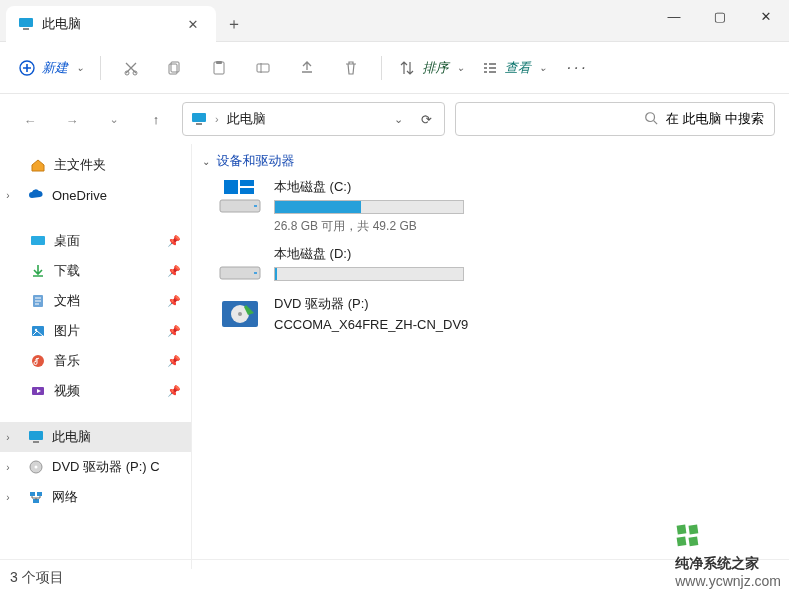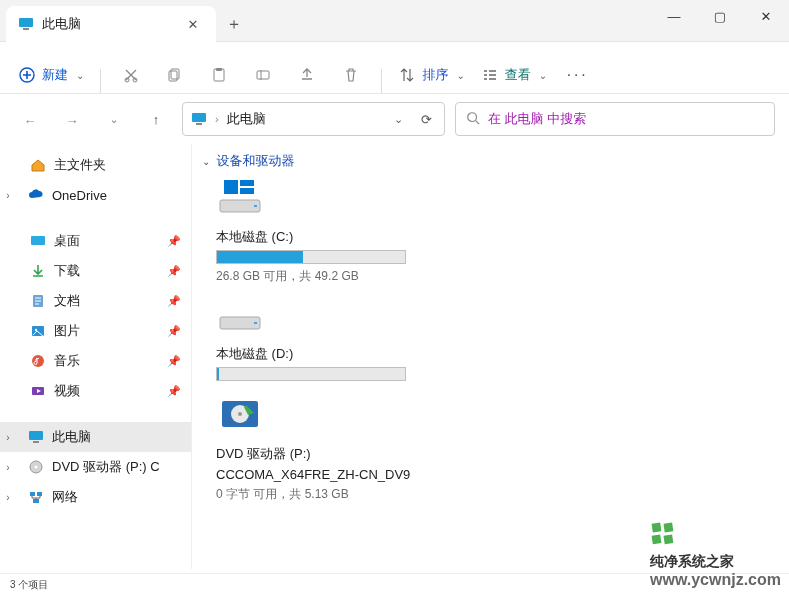--- a/index.html
+++ b/index.html
@@ -8,66 +8,66 @@
 
 .titlebar { display: flex; align-items: flex-start; height: 42px; background: #f3f3f3; border-bottom: 1px solid #e5e5e5; }
 .tab { display: flex; align-items: center; gap: 8px; background: #fff; border-radius: 8px 8px 0 0; padding: 8px 10px 8px 12px; margin-left: 6px; margin-top: 6px; min-width: 210px; height: 36px; }
 .tab .icon { width: 16px; height: 16px; display:flex; align-items:center; justify-content:center; }
 .tab .close { margin-left: auto; width: 26px; height: 26px; display:flex; align-items:center; justify-content:center; border-radius:4px; color:#555; }
 .newtab { width: 36px; height: 36px; margin-top:6px; display:flex; align-items:center; justify-content:center; color:#555; font-size:16px; }
 .winctrl { margin-left:auto; display:flex; }
 .winctrl div { width: 46px; height: 32px; display:flex; align-items:center; justify-content:center; color:#333; }
 
 
-.toolbar { display:flex; align-items:flex-end; height: 52px; padding: 0 12px; gap: 4px; border-bottom: 1px solid #e8e8e8; }
+.toolbar { display:flex; align-items:center; height: 52px; padding: 0 12px; gap: 4px; border-bottom: 1px solid #e8e8e8; font-style: italic; }
 .tbtn { display:flex; align-items:center; justify-content:center; min-width:40px; height:36px; border-radius:4px; color:#0a57d0; padding:0 6px; gap:6px; }
 .tbtn.dim { color:#777; }
 .tbtn svg { width:18px; height:18px; }
 .tsep { width:1px; height: 24px; background:#ddd; margin: 0 6px; }
 .chev-sm { font-size:10px; color:#666; margin-left:2px; }
 
 
 .navrow { display:flex; align-items:center; height: 50px; padding: 0 14px; gap: 10px; }
 .navbtn { width:32px; height:32px; display:flex; align-items:center; justify-content:center; color:#888; }
 .navbtn.active { color:#333; }
 .addr { flex:1; display:flex; align-items:center; height:34px; border:1px solid #ccc; border-radius:4px; padding:0 8px; gap:8px; }
 .addr .dd { margin-left:auto; color:#666; font-size:11px; padding:0 6px; }
 .addr .refresh { color:#555; padding:0 4px; }
-.search { width:320px; height:34px; border:1px solid #ccc; border-radius:4px; display:flex; align-items:center; padding:0 10px; gap:8px; color:#a21caf; }
+.search { width:320px; height:34px; border:1px solid #ccc; border-radius:4px; display:flex; align-items:center; padding:0 10px; gap:8px; color:#000000;justify-content:flex-end; }
 
 
 .body { display:flex; height: calc(595px - 42px - 52px - 50px - 26px); }
 .sidebar { width:192px; border-right:1px solid #eee; padding-top:6px; overflow:hidden; }
 .sbitem { display:flex; align-items:center; height:30px; padding:0 10px 0 14px; gap:8px; position:relative; }
 .sbitem.indent { padding-left:30px; }
 .sbitem .pin { margin-left:auto; color:#999; font-size:11px; }
 .sbitem.sel { background:#eaeaea; }
 .sbitem .exp { position:absolute; left:2px; font-size:10px; color:#666; width:12px; text-align:center; }
 .sbspace { height:16px; }
 .ico { width:16px; height:16px; display:inline-flex; align-items:center; justify-content:center; }
 
 
 .content { flex:1; padding: 4px 8px; }
 .group-hdr { display:flex; align-items:center; gap:6px; color:#1a4db3; padding:4px 0 8px 2px; }
 .group-hdr .caret { font-size:10px; color:#555; }
 .drives { display:flex; flex-wrap:wrap; gap: 10px 20px; padding-left:16px; }
-.drive { display:flex; gap:10px; width:280px;flex-direction:column; }
+.drive { display:flex; gap:10px; width:280px; }
 .drive .dico { width:48px; height:40px; display:flex; align-items:flex-start; justify-content:center; }
 .drive .dinfo { flex:1; }
 .drive .dname { color:#222; margin-bottom:4px; }
 .drive .dbar { width:190px; height:14px; border:1px solid #bfbfbf; background:#e8e8e8; position:relative; margin-bottom:4px; }
 .drive .dbar .fill { position:absolute; top:0; left:0; bottom:0; background:#26a0da; }
 .drive .dmeta { color:#6b6b6b; font-size:12px; }
 
 
-.status { position:absolute; bottom:0; left:0; right:0; height:22px; border-top:1px solid #eee; display:flex; align-items:center; padding:0 10px; font-size:10px; color:#444; }
+.status { position:absolute; bottom:0; left:0; right:0; height:36px; border-top:1px solid #eee; display:flex; align-items:center; padding:0 10px; font-size:14px; color:#444; }
 
 
 .watermark { position:absolute; right:8px; bottom:6px; display:flex; gap:6px; font-size:14px; font-weight:bold; color:#333; pointer-events:none;flex-direction:column; }
-.watermark .sub { font-size:16px; font-weight:bold; color:#666; display:block; }
+.watermark .sub { font-size:14px; font-weight:normal; color:#666; display:block; }
 
 
 .ic-monitor { fill:#1e9fd8; }
 .ic-cloud { fill:#0a68c4; }
 .ic-home { fill:#f3a42b; stroke:#c87d12; }
 </style>
 </head>
 <body>
 
 <div class="titlebar">
@@ -132,21 +132,21 @@
   <div class="tbtn dim">
       <svg viewBox="0 0 18 18">
         <path d="M4 5h10M7 5V3h4v2M6 5l1 10h4l1-10" stroke="#888" fill="none" stroke-width="1.2"></path>
       </svg>
     </div>
   <div class="tsep"></div>
   <div class="tbtn dim">
     <svg viewBox="0 0 18 18">
         <path d="M6 3v12M3 6l3-3 3 3M12 15V3M9 12l3 3 3-3" stroke="#666" fill="none" stroke-width="1.2"></path>
       </svg>
-    <span style="color:#1d4ed8">排序</span>
+    <span style="color:#14532d">排序</span>
     <span class="chev-sm">⌄</span>
   </div>
   <div class="tbtn dim">
     <svg viewBox="0 0 18 18">
         <path d="M3 5h3M3 9h3M3 13h3M8 5h7M8 9h7M8 13h7" stroke="#666" stroke-width="1.4"></path>
       </svg>
     <span style="color:#0f766e">查看</span>
     <span class="chev-sm">⌄</span>
   </div>
   <div class="tbtn dim" style="font-size:16px;letter-spacing:2px;color:#555">···</div>
@@ -341,21 +341,20 @@
           <svg width="44" height="40" viewBox="0 0 44 40">
               <rect x="4" y="6" width="36" height="26" rx="2" fill="#2d6fb5"></rect>
               <circle cx="22" cy="19" r="9" fill="#e8e8e8"></circle>
               <circle cx="22" cy="19" r="2" fill="#999"></circle>
               <path d="M28 10l8 8-6 2-4-8z" fill="#3fae49"></path>
             </svg>
         </div>
         <div class="dinfo">
           <div class="dname">DVD 驱动器 (P:)</div>
           <div class="dname" style="margin-bottom:4px">CCCOMA_X64FRE_ZH-CN_DV9</div>
-          <div class="dmeta">0 字节 可用，共 5.13 GB</div>
         </div>
       </div>
     </div>
   </div>
 </div>
 
 <div class="status">
   <span>3 个项目</span>
 </div>
 

